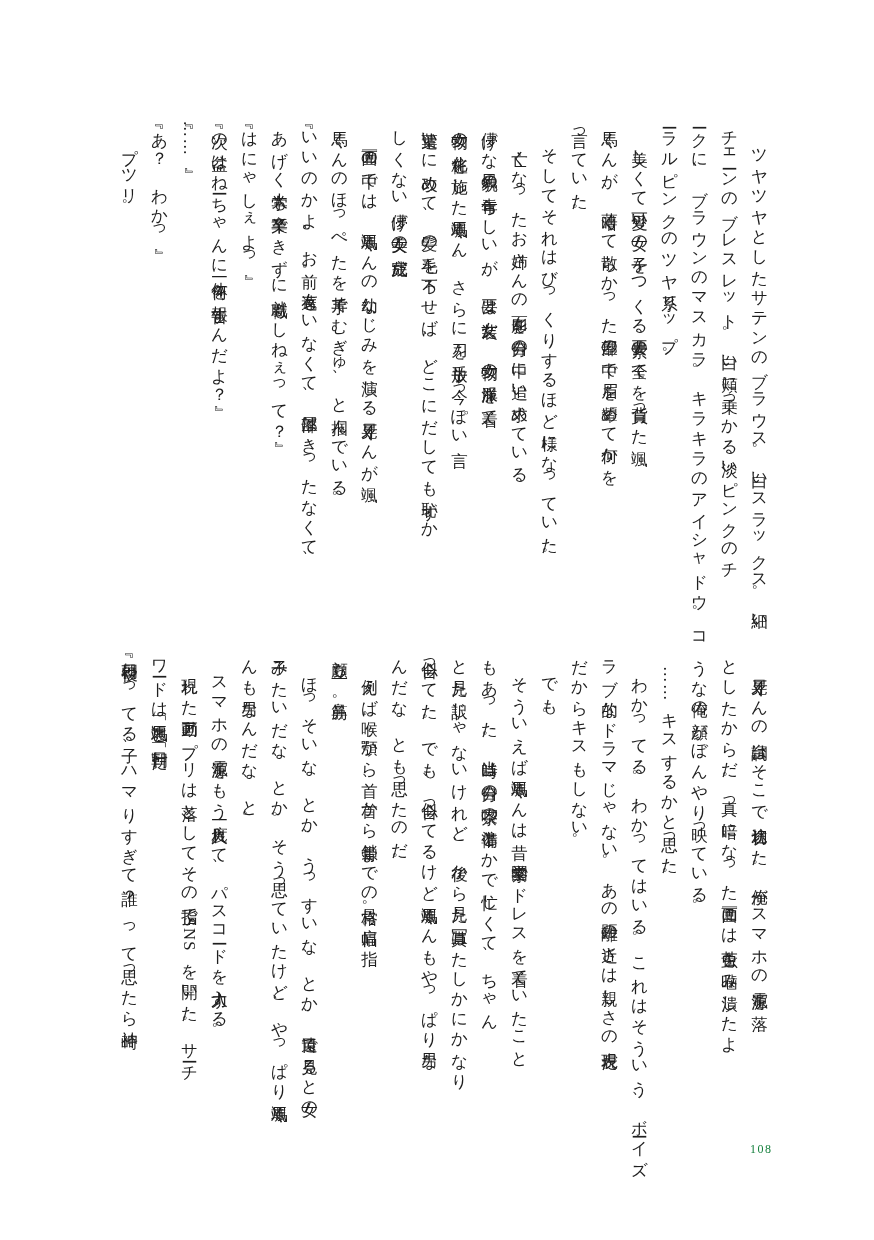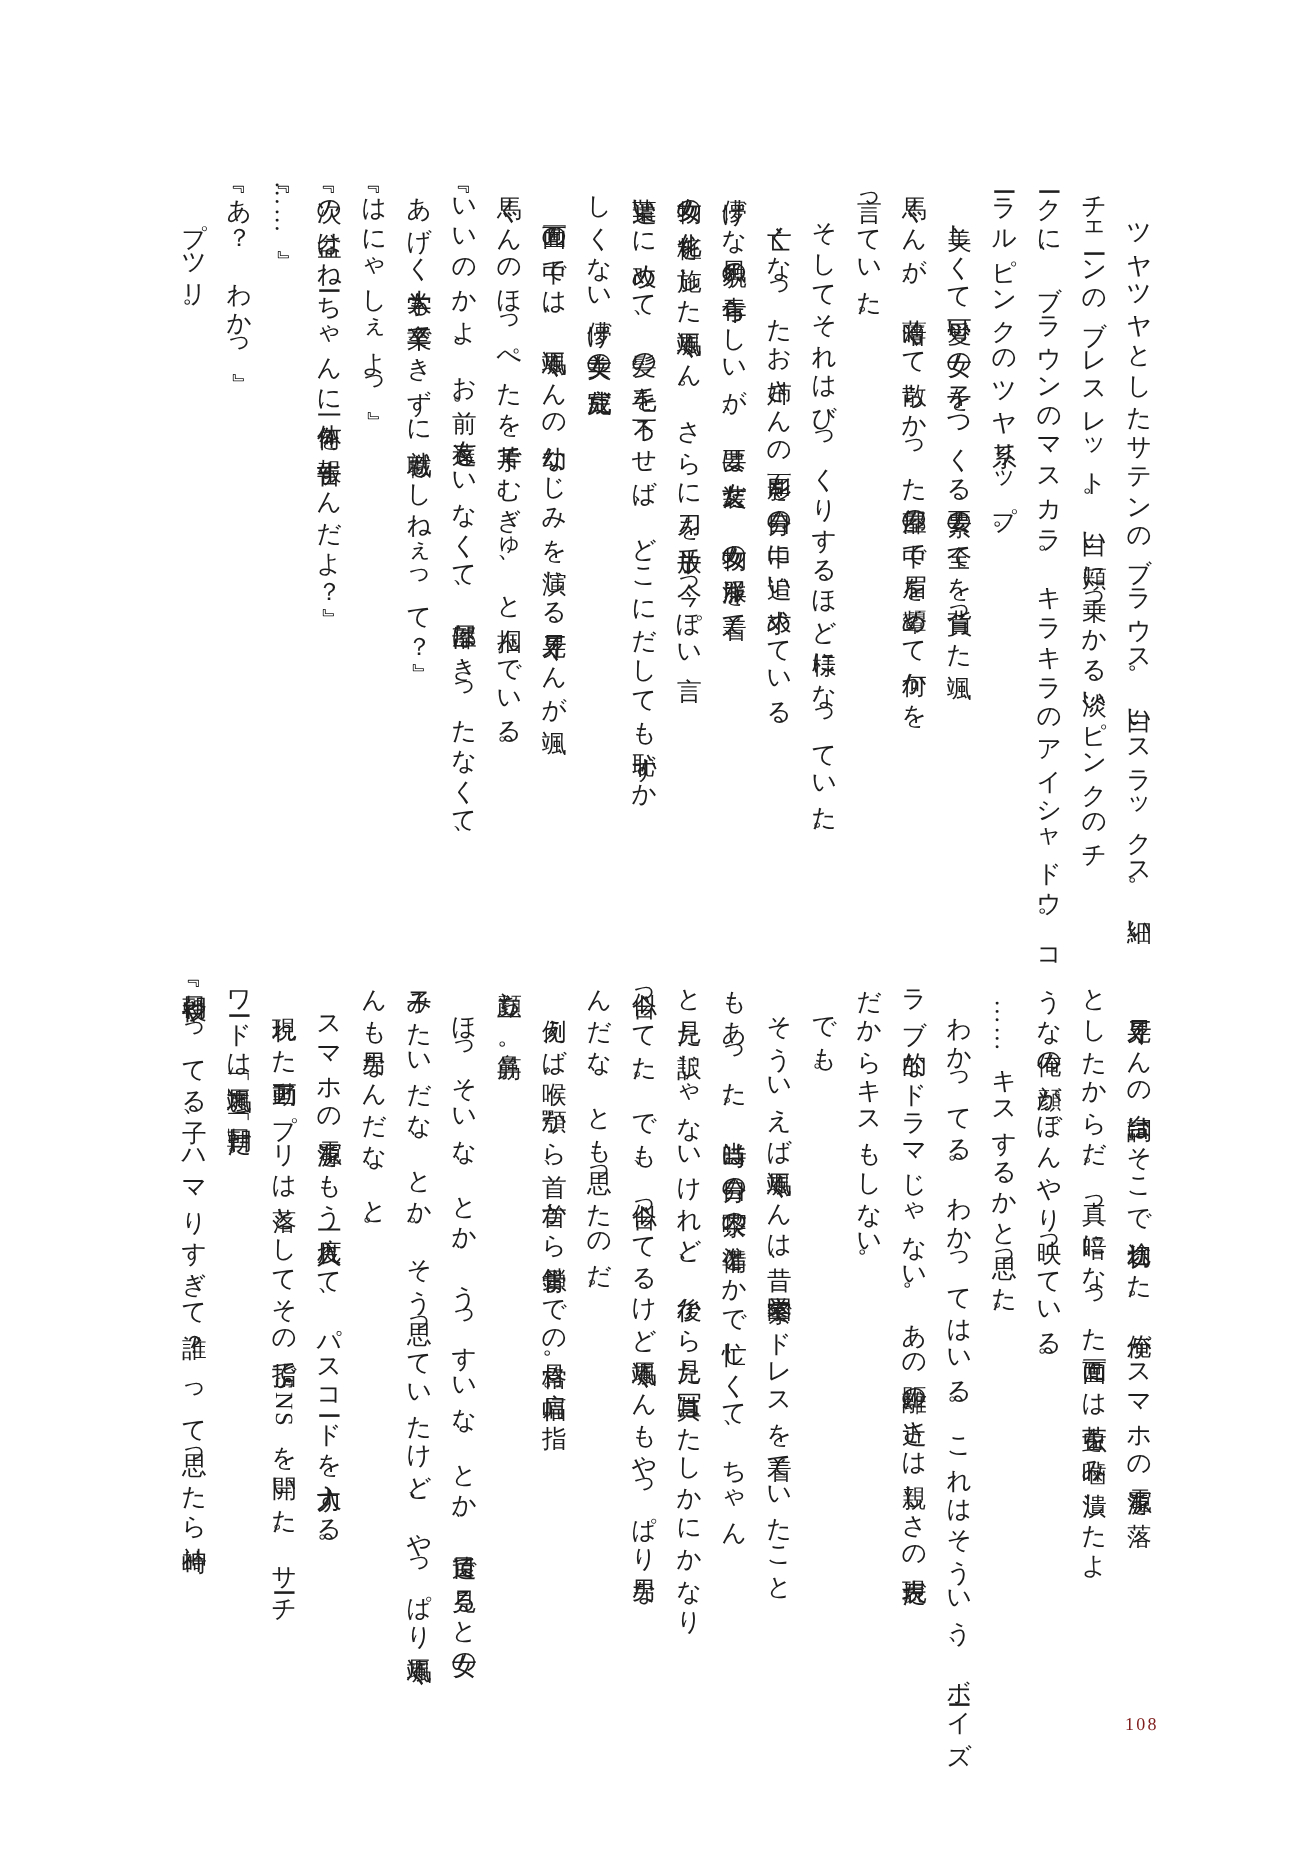--- a/index.html
+++ b/index.html
@@ -33,21 +33,21 @@
     white-space: nowrap;
   }
   .line.indent {
     text-indent: 18px;
   }
   .page-number {
     position: absolute;
     left: 750px;
     top: 1142px;
     font-size: 12px;
-    color: #7f1d1d;
+    color: #15803d;
     letter-spacing: 1.5px;
     font-family: "Liberation Serif", "DejaVu Serif", serif;
   }
 </style>
 </head>
 <body>
 
 <div class="page">
   <div class="text-block top">
       <p class="line indent">ツヤツヤとしたサテンのブラウス。白いスラックス。細い</p>

